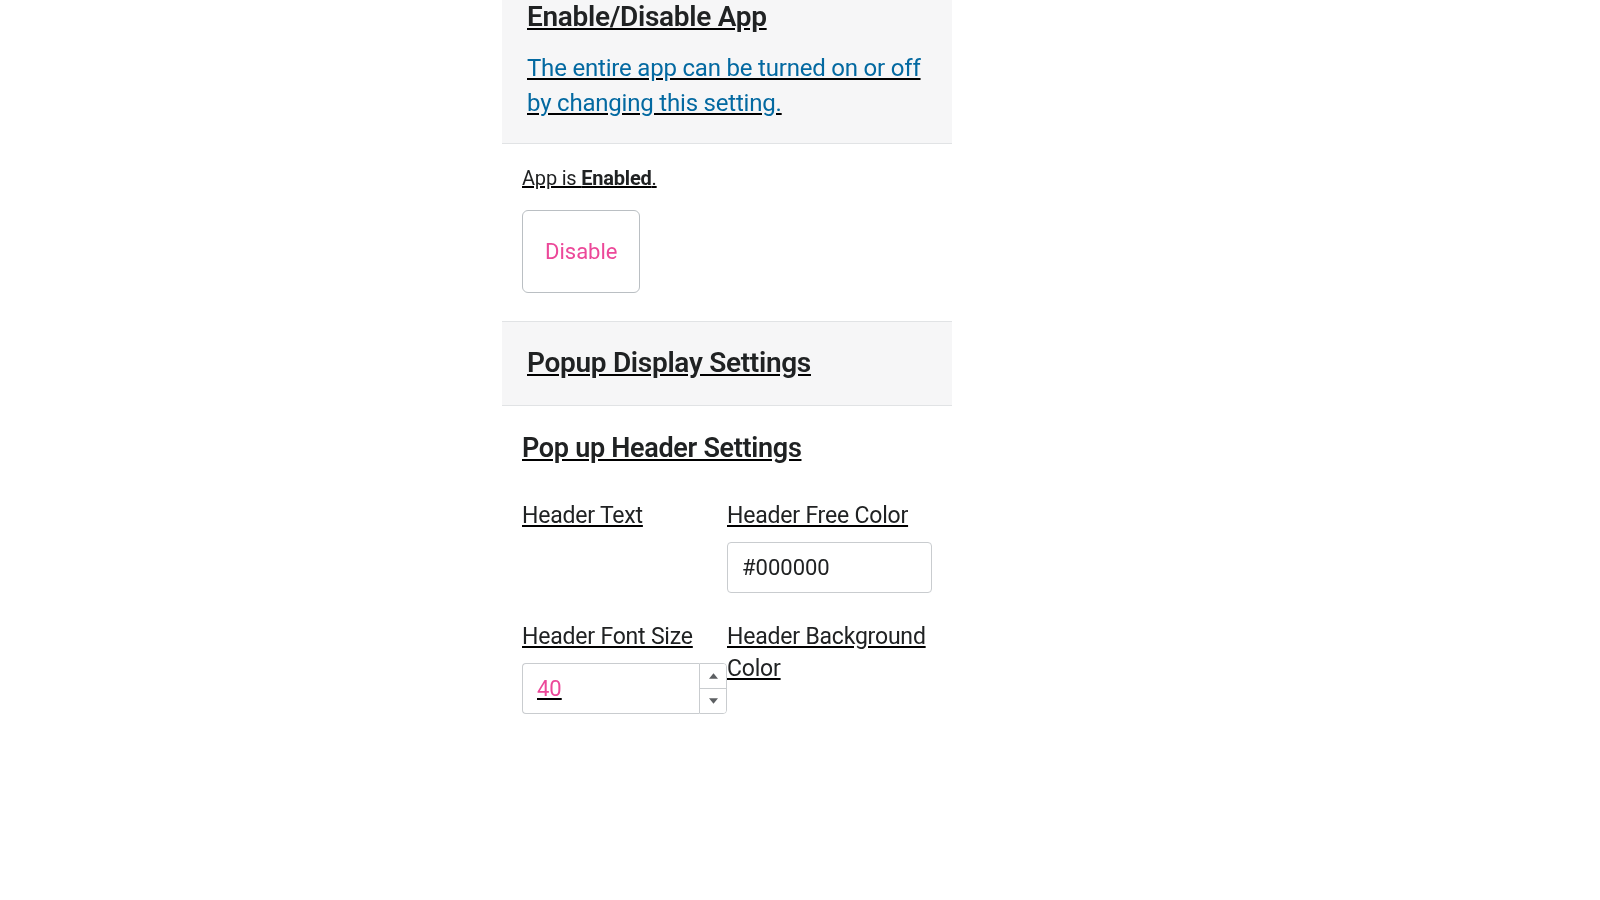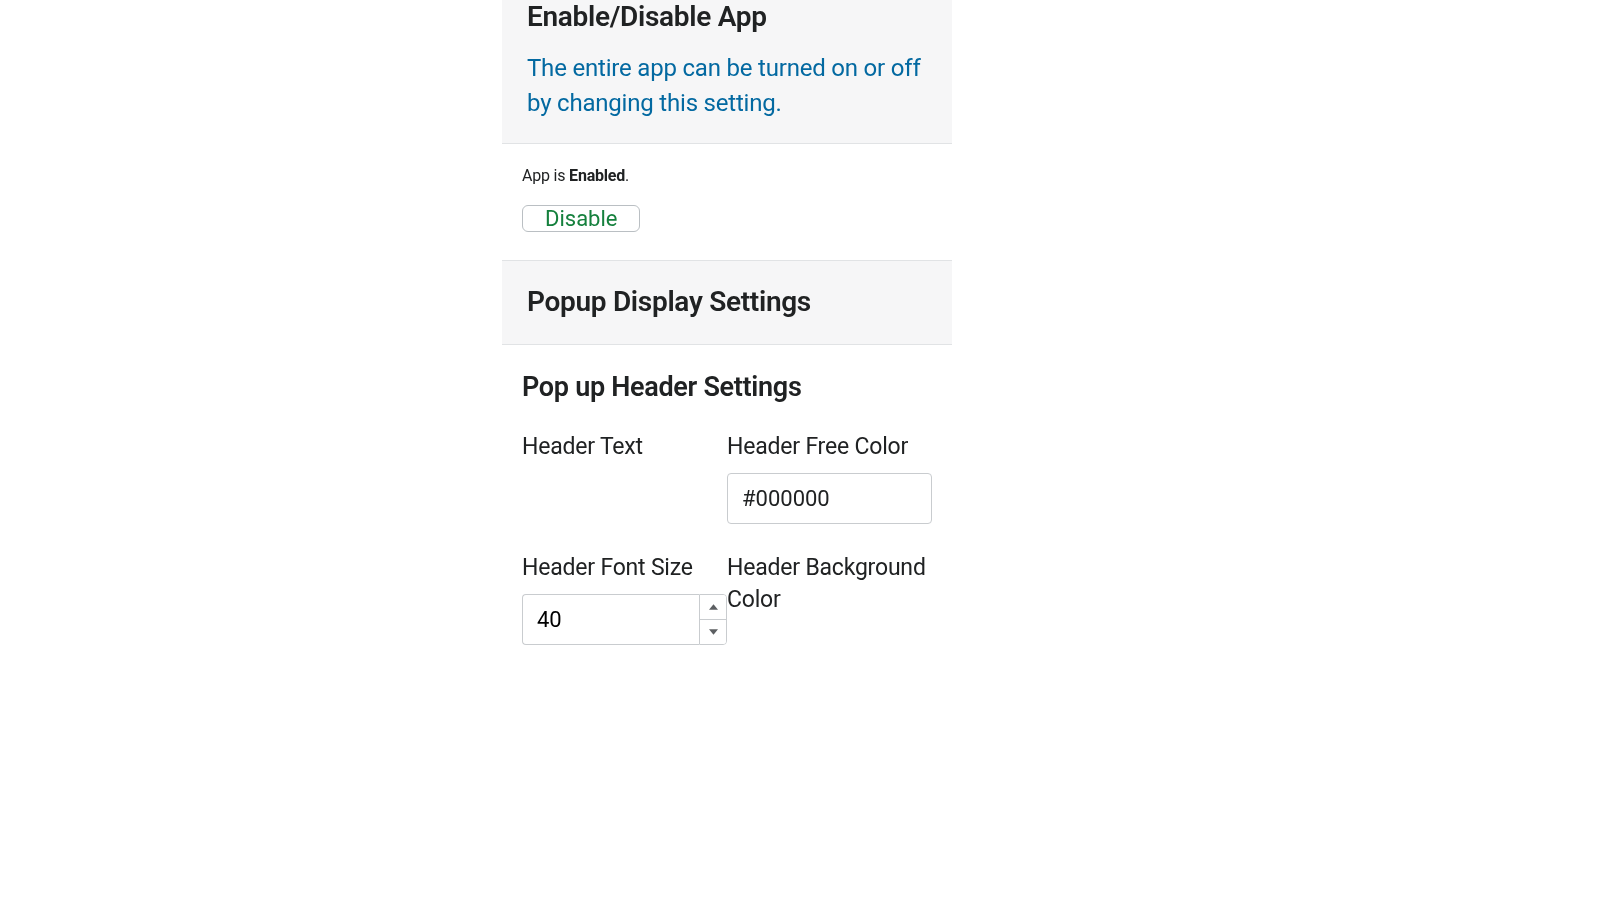--- a/index.html
+++ b/index.html
@@ -10,20 +10,21 @@
     body {
       font-family: -apple-system, BlinkMacSystemFont, "Segoe UI", Roboto, Helvetica, Arial, sans-serif;
       background: #ffffff;
       width: 1600px;
       height: 900px;
       overflow: hidden;
     }
     .container {
       width: 450px;
       margin-left: 502px;
+      text-decoration: underline;
     }
     .section-header {
       background: #f6f6f7;
       border-bottom: 1px solid #e1e3e5;
       padding: 20px 25px 22px 25px;
     }
     .section-header.first {
       padding-top: 0;
     }
     .section-title {
@@ -38,52 +39,52 @@
       margin-top: 18px;
       line-height: 1.45;
       letter-spacing: -0.2px;
     }
     .section-body {
       padding: 22px 20px 28px 20px;
       background: #ffffff;
       border-bottom: 1px solid #e1e3e5;
     }
     .status-line {
-      font-size: 16px;
+      font-size: 20px;
       color: #202223;
       letter-spacing: -0.2px;
     }
     .status-line .bold {
       font-weight: 700;
     }
     .outline-button {
       margin-top: 20px;
-      padding: 0 22px;
+      padding: 28px 22px;
       font-size: 22px;
       background: #ffffff;
       border: 1px solid #babfc3;
       border-radius: 6px;
-      color: #15803d;
+      color: #ec4899;
       cursor: pointer;
       font-family: inherit;
     }
     .section-header.secondary {
       padding: 24px 25px 26px 25px;
       border-top: none;
     }
     .subsection {
       padding: 26px 20px 20px 20px;
       background: #ffffff;
     }
     .subsection-title {
       font-size: 27px;
       font-weight: 600;
       color: #202223;
       letter-spacing: -0.3px;
-      margin-bottom: 28px;
+      margin-bottom: 36px;
     }
     .field-row {
       display: flex;
       margin-bottom: 28px;
     }
     .field {
       flex: 1;
       min-width: 0;
     }
     .field-label {
@@ -109,21 +110,21 @@
       width: 100%;
     }
     .number-input {
       flex: 1;
       padding: 12px 14px;
       font-size: 22px;
       border: 1px solid #c9cccf;
       border-right: none;
       border-radius: 4px 0 0 4px;
       font-family: inherit;
-      color: #000000;
+      color: #ec4899;
       background: #ffffff;
       min-width: 0;
     }
     .spinner {
       display: flex;
       flex-direction: column;
       border: 1px solid #c9cccf;
       border-radius: 0 4px 4px 0;
       overflow: hidden;
       width: 28px;

